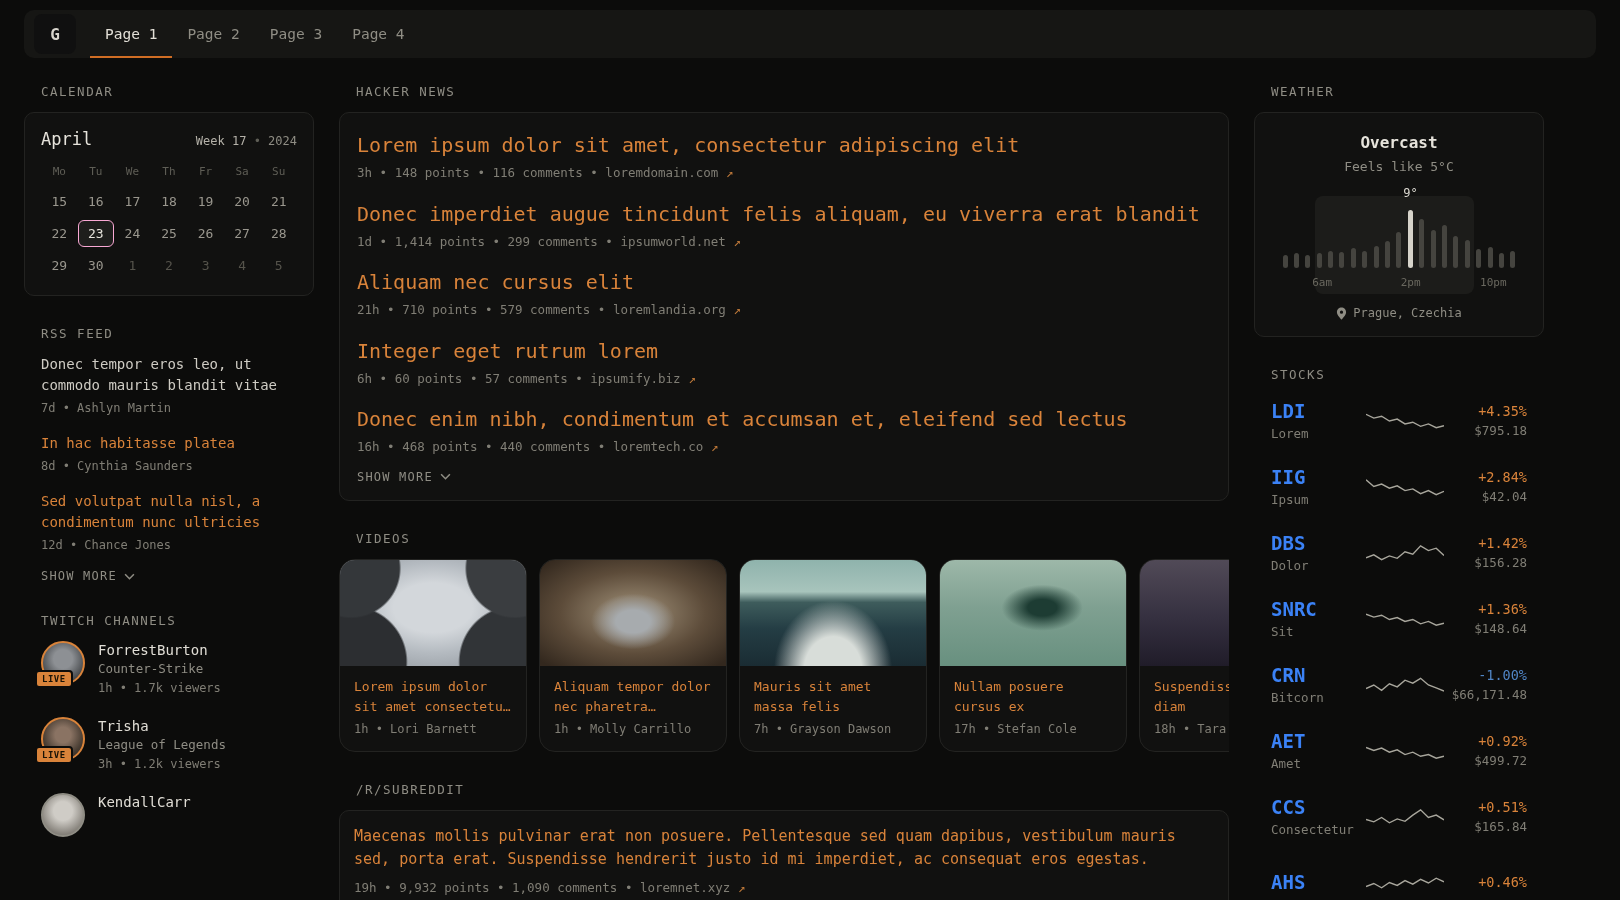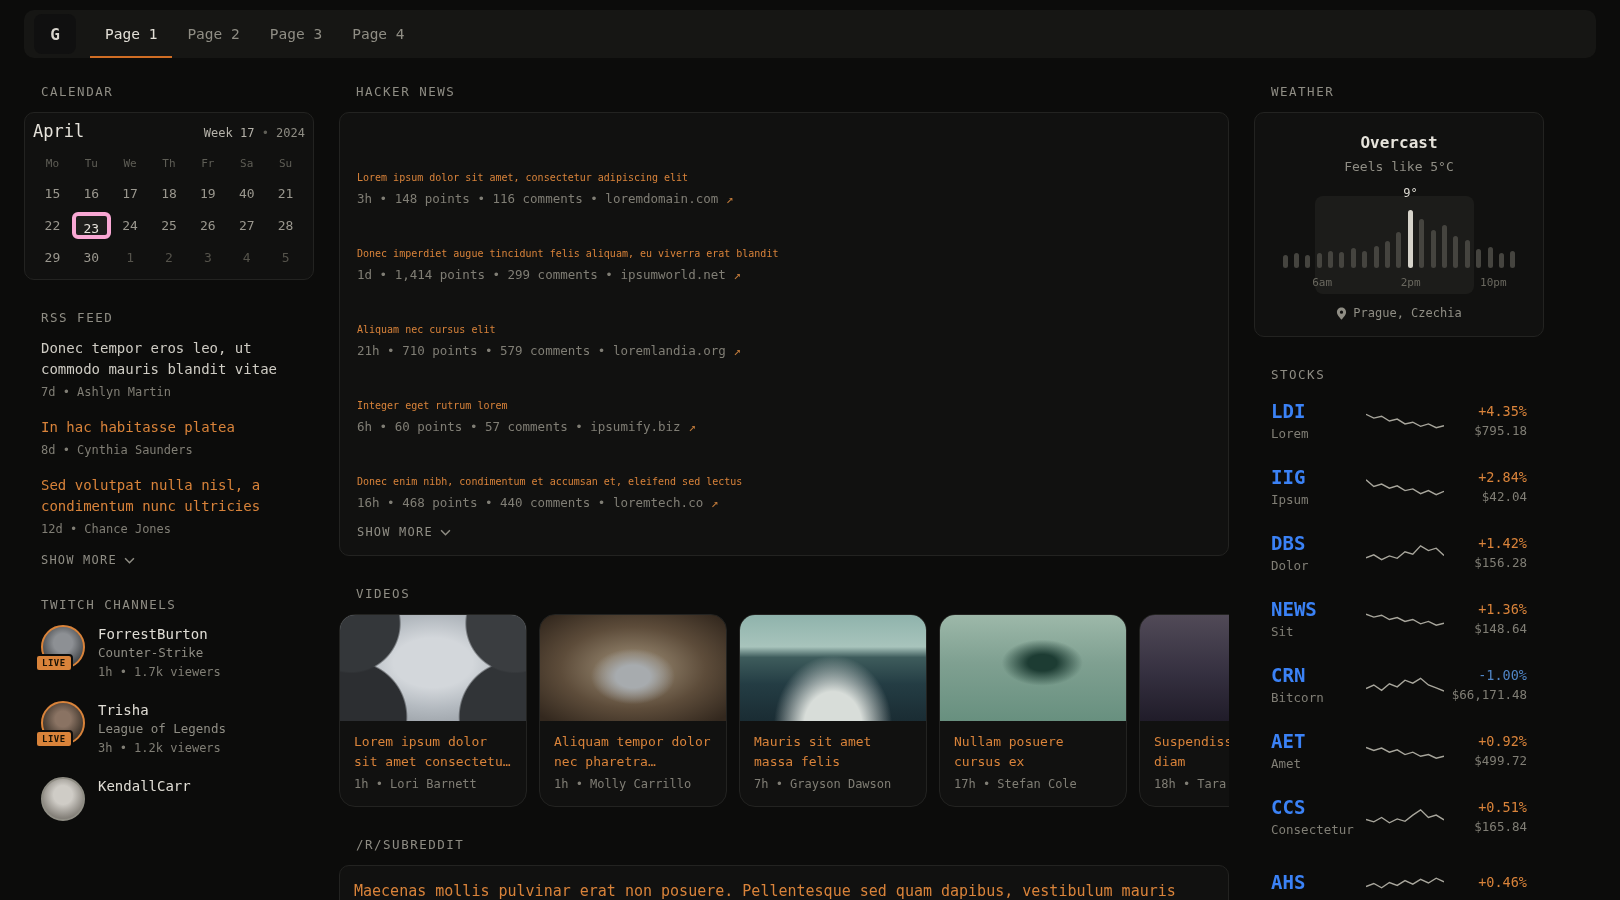--- a/index.html
+++ b/index.html
@@ -35,60 +35,60 @@
   
   .content{ display:flex; padding:26px 0 0 24px; }
   .col-left{ width:290px; flex:0 0 290px; margin-right:25px; }
   .col-mid{ width:890px; flex:0 0 890px; margin-right:25px; }
   .col-right{ width:290px; flex:0 0 290px; }
 
   .widget{ margin-bottom:30px; }
   .wtitle{ font-size:12.5px; font-weight:normal; letter-spacing:1.5px;
            color:#8f8d84; margin:0 0 13px 17px; text-transform:uppercase; }
   .card{ background:var(--card-bg); border:1px solid var(--card-border);
-         border-radius:10px; padding:8px; }
+         border-radius:10px; padding:16px; }
   .flatpad{ padding:0 17px; }
   .meta{ font-size:12px; color:#807e75; margin-top:4px; line-height:1.4; }
 
   .show-more{ display:flex; align-items:center; gap:7px; font-size:12px;
               letter-spacing:1.2px; color:#8f8d84; cursor:pointer; margin-top:14px; }
   .chev{ stroke:#8f8d84; }
 
   
   .cal-head{ display:flex; justify-content:space-between; align-items:baseline; margin-bottom:12px; }
   .cal-month{ font-size:17px; color:#e6e3db; }
   .cal-week{ font-size:12px; color:#b5b2a9; }
   .cal-week .dot{ color:#5f5e56; }
   .cal-week .yr{ color:#8f8d84; }
   .cal-grid{ display:grid; grid-template-columns:repeat(7,1fr); row-gap:5px; text-align:center; }
   .cal-dow{ font-size:11px; color:#5f5e56; height:22px; line-height:22px; }
   .cal-day{ font-size:13px; color:#9a978e; height:27px; line-height:27px; border-radius:6px; }
   .cal-day.next{ color:#55534b; }
-  .cal-day.selected{ background:#1e1e1c; border:4px solid #f9a8d4; color:#e6e3db; line-height:25px; }
+  .cal-day.selected{ background:#1e1e1c; border:1px solid #f9a8d4; color:#e6e3db; line-height:25px; }
 
   
   .rss-item{ margin-bottom:16px; }
   .rss-title{ font-size:14px; line-height:1.5; color:#cfccc4; cursor:pointer; }
   .rss-title.hl{ color:var(--accent); }
 
   
   .tw{ display:flex; gap:13px; margin-bottom:20px; cursor:pointer; }
   .tw-avatar{ width:44px; height:44px; flex:0 0 44px; border-radius:50%;
               border:2px solid var(--accent); position:relative; }
   .tw-avatar.off{ border-color:#8f8d84; }
   .tw-live{ position:absolute; left:-8px; bottom:-5px; background:var(--accent);
             color:#181206; font-size:9px; font-weight:bold; letter-spacing:.5px;
             padding:2px 5px; border-radius:4px; border:2px solid #0c0c0b; }
   .tw-name{ font-size:14px; color:#e0ddd5; margin-top:1px; }
   .tw-game{ font-size:12.5px; color:#8f8d84; margin-top:3px; }
 
   
   .hn-item{ margin-bottom:18px; }
   .hn-item:last-of-type{ margin-bottom:4px; }
-  .hn-title{ font-size:10px; color:var(--accent); line-height:1.45; cursor:pointer; display:block;margin-top:40px; }
+  .hn-title{ font-size:20px; color:var(--accent); line-height:1.45; cursor:pointer; display:block; }
   .hn-meta{ font-size:12.5px; }
   .hn-domain{ cursor:pointer; }
   .arrow{ color:#c07a3a; }
 
   
   .videos-row{ display:flex; gap:12px; overflow:hidden; width:890px; }
   .video-card{ width:188px; flex:0 0 188px; background:var(--card-bg);
                border:1px solid var(--card-border); border-radius:16px;
                overflow:hidden; cursor:pointer; }
   .v-thumb{ width:100%; height:106px; background:#333; }
@@ -162,21 +162,21 @@
             <div class="cal-dow">We</div>
             <div class="cal-dow">Th</div>
             <div class="cal-dow">Fr</div>
             <div class="cal-dow">Sa</div>
             <div class="cal-dow">Su</div>
             <div class="cal-day">15</div>
             <div class="cal-day">16</div>
             <div class="cal-day">17</div>
             <div class="cal-day">18</div>
             <div class="cal-day">19</div>
-            <div class="cal-day">40</div>
+            <div class="cal-day">20</div>
             <div class="cal-day">21</div>
             <div class="cal-day">22</div>
             <div class="cal-day selected">23</div>
             <div class="cal-day">24</div>
             <div class="cal-day">25</div>
             <div class="cal-day">26</div>
             <div class="cal-day">27</div>
             <div class="cal-day">28</div>
             <div class="cal-day">29</div>
             <div class="cal-day">30</div>
@@ -413,21 +413,21 @@
                 <polyline points="0.0,20.8 7.8,17.9 15.6,22.7 23.4,18.9 31.2,21.3 39.0,14.8 46.8,17.2 54.6,8.8 62.4,13.6 70.2,11.2 78.0,18.4" fill="none" stroke="#a8a69c" stroke-width="1.4"></polyline>
               </svg>
             </div>
             <div class="s-right">
               <div class="s-change pos">+1.42%</div>
               <div class="s-price">$156.28</div>
             </div>
           </div>
           <div class="stock">
             <div class="s-left">
-              <div class="s-ticker">NEWS</div>
+              <div class="s-ticker">SNRC</div>
               <div class="s-name">Sit</div>
             </div>
             <div class="s-spark">
               <svg width="78" height="30">
                 <polyline points="0.0,11.2 7.8,14.1 15.6,12.2 23.4,16.5 31.2,14.6 39.0,18.4 46.8,16.5 54.6,20.8 62.4,18.4 70.2,22.2 78.0,20.3" fill="none" stroke="#a8a69c" stroke-width="1.4"></polyline>
               </svg>
             </div>
             <div class="s-right">
               <div class="s-change pos">+1.36%</div>
               <div class="s-price">$148.64</div>

